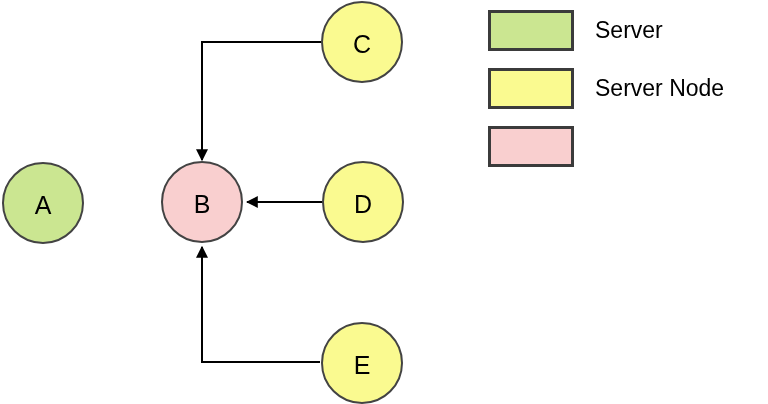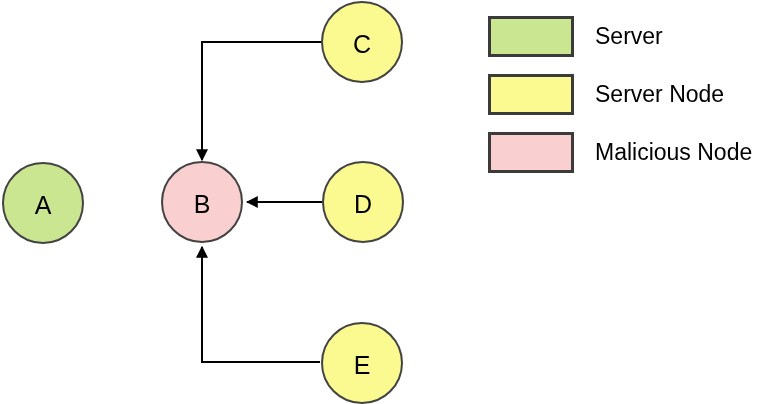--- a/index.html
+++ b/index.html
@@ -17,21 +17,21 @@
     overflow: hidden;
   }
   #graph {
     position: absolute;
     left: 0;
     top: 0;
   }
   .legend {
     position: absolute;
     left: 488px;
-    top: 16px;
+    top: 10px;
     display: flex;
     flex-direction: column;
     gap: 17px;
   }
   .legend-item {
     display: flex;
     align-items: center;
   }
   .swatch {
     display: inline-block;
@@ -78,16 +78,15 @@
     <div class="legend-item">
       <span class="swatch" style="background-color: rgb(203, 230, 145); border-color: rgb(59, 59, 59);"></span>
       <span class="legend-text">Server</span>
     </div>
     <div class="legend-item">
       <span class="swatch" style="background-color: rgb(250, 250, 144); border-color: rgb(59, 59, 59);"></span>
       <span class="legend-text">Server Node</span>
     </div>
     <div class="legend-item">
       <span class="swatch" style="background-color: rgb(249, 207, 207); border-color: rgb(59, 59, 59);"></span>
-      <span class="legend-text">Malicious Node</span>
     </div>
   </div>
 </div>
 
 </body></html>

